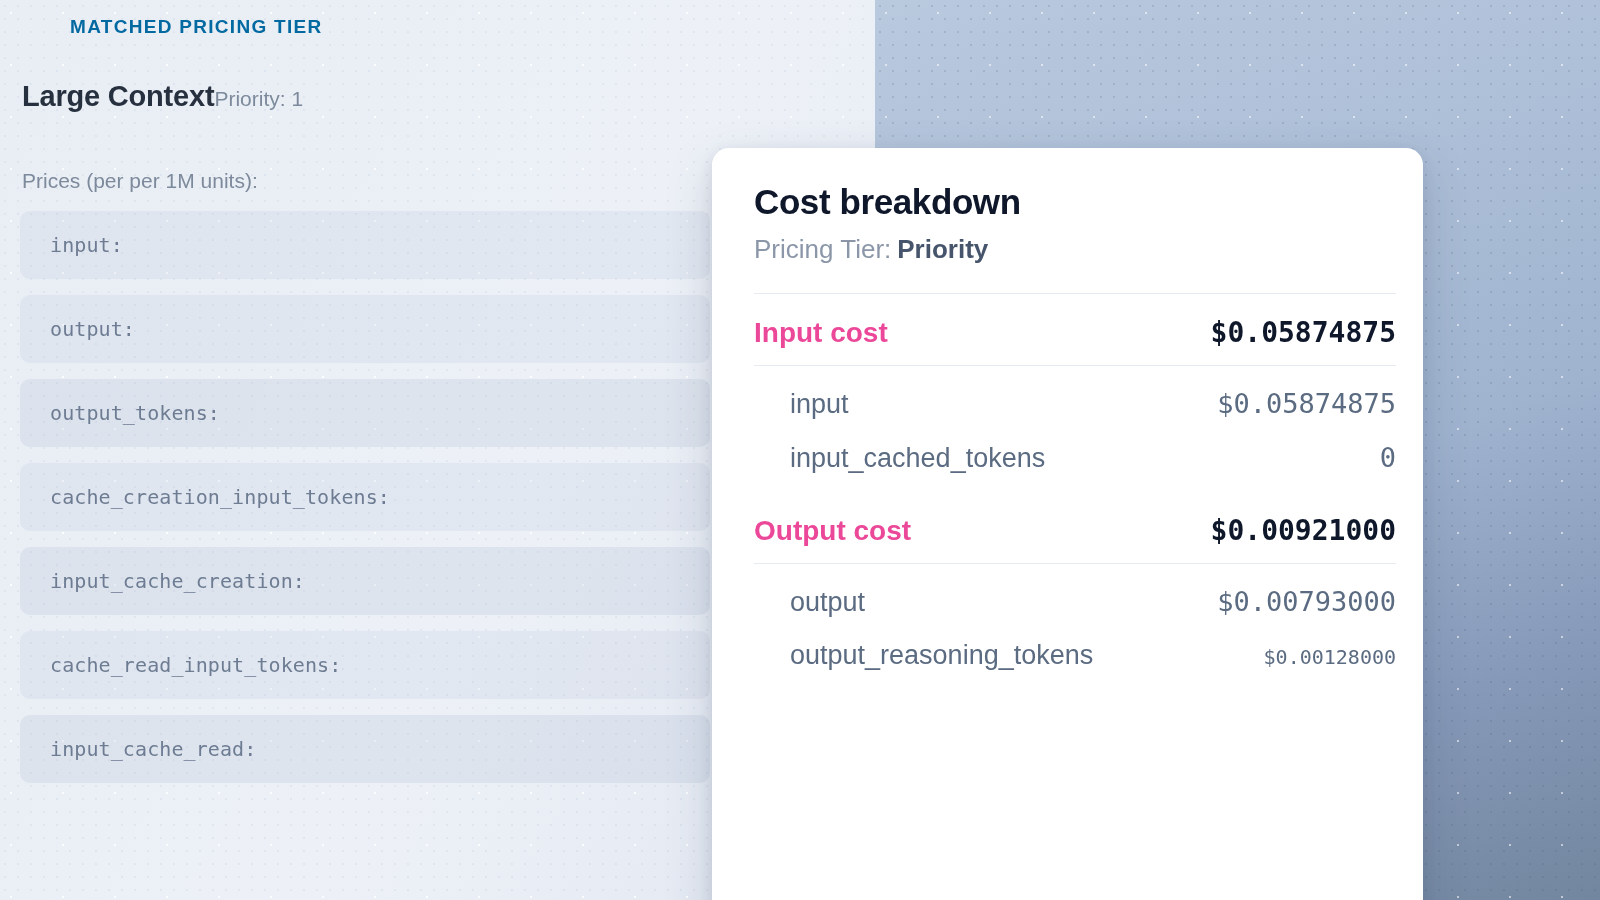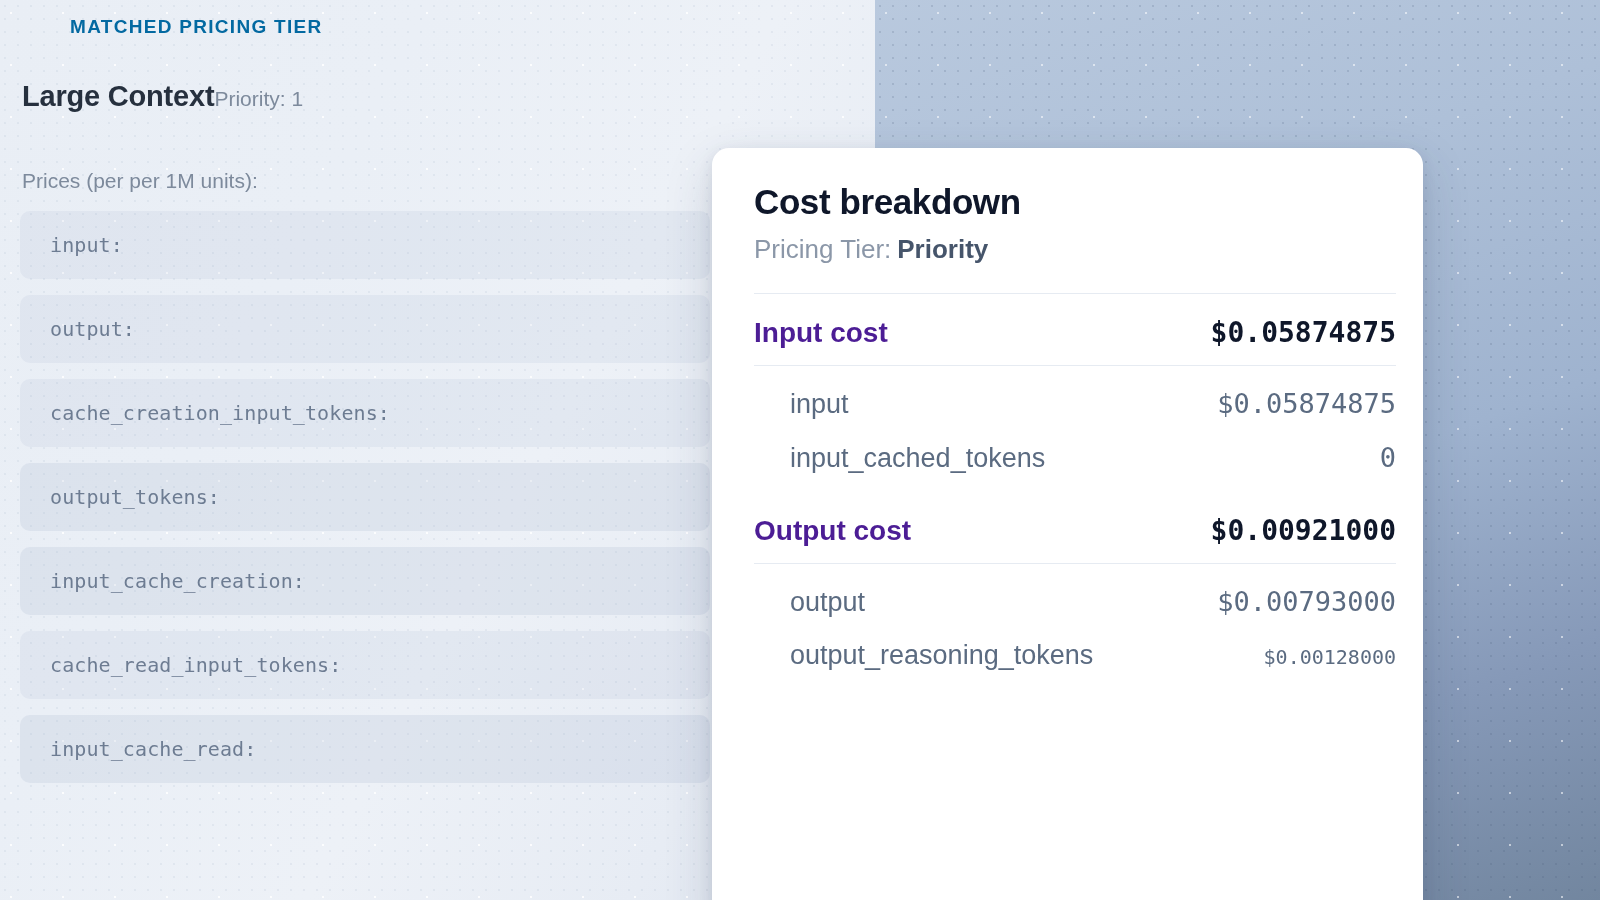--- a/index.html
+++ b/index.html
@@ -184,21 +184,21 @@
 
   .section-head {
     display: flex;
     align-items: baseline;
     justify-content: space-between;
     padding: 0 1px 16px 1px;
   }
   .section-head .label {
     font-size: 28px;
     font-weight: 700;
-    color: #4c1d95;
+    color: #ec4899;
     white-space: nowrap;
   }
   .section-head .value {
     font-family: "DejaVu Sans Mono", monospace;
     font-size: 28px;
     font-weight: 700;
     color: #0f172a;
     white-space: nowrap;
   }
   .section-rule {
@@ -254,25 +254,25 @@
 
     <div class="prices-label">Prices (per per 1M units):</div>
 
     <div class="price-rows">
       <div class="price-row tint-a">
         <span class="price-key">input:</span>
       </div>
       <div class="price-row tint-a">
         <span class="price-key">output:</span>
       </div>
+      <div class="price-row tint-b">
+        <span class="price-key">output_tokens:</span>
+      </div>
       <div class="price-row tint-a">
         <span class="price-key">cache_creation_input_tokens:</span>
-      </div>
-      <div class="price-row tint-b">
-        <span class="price-key">output_tokens:</span>
       </div>
       <div class="price-row tint-b">
         <span class="price-key">input_cache_creation:</span>
       </div>
       <div class="price-row tint-a">
         <span class="price-key">cache_read_input_tokens:</span>
       </div>
       <div class="price-row tint-b">
         <span class="price-key">input_cache_read:</span>
       </div>

